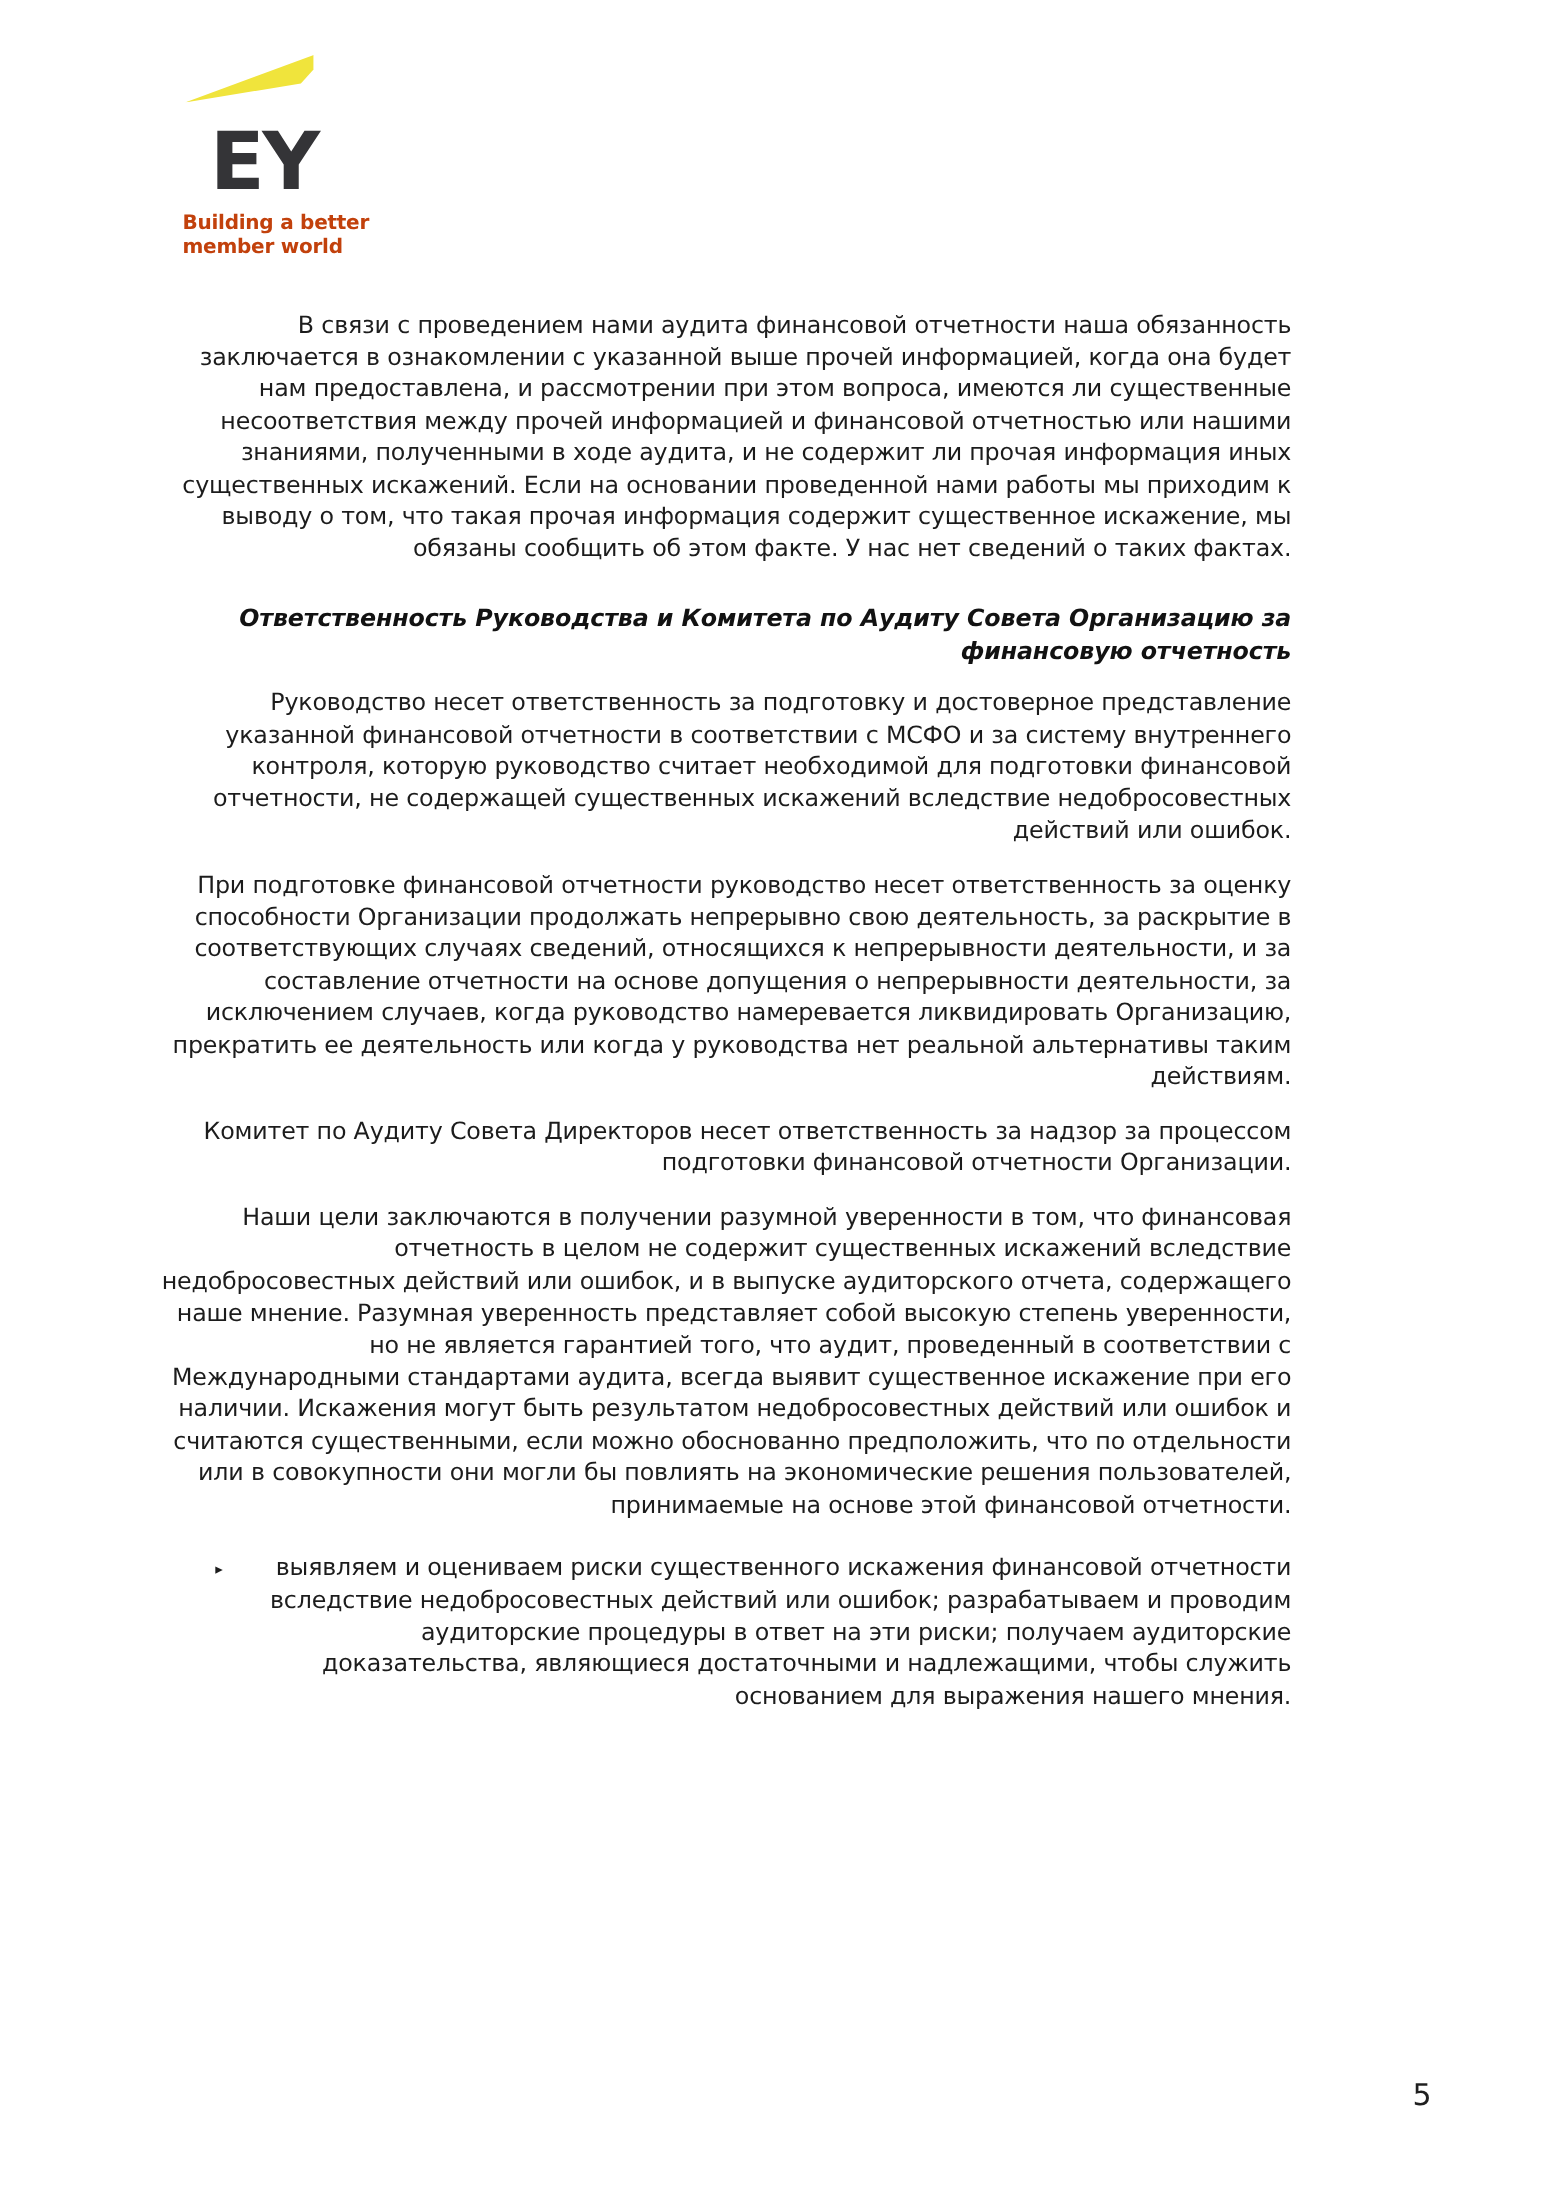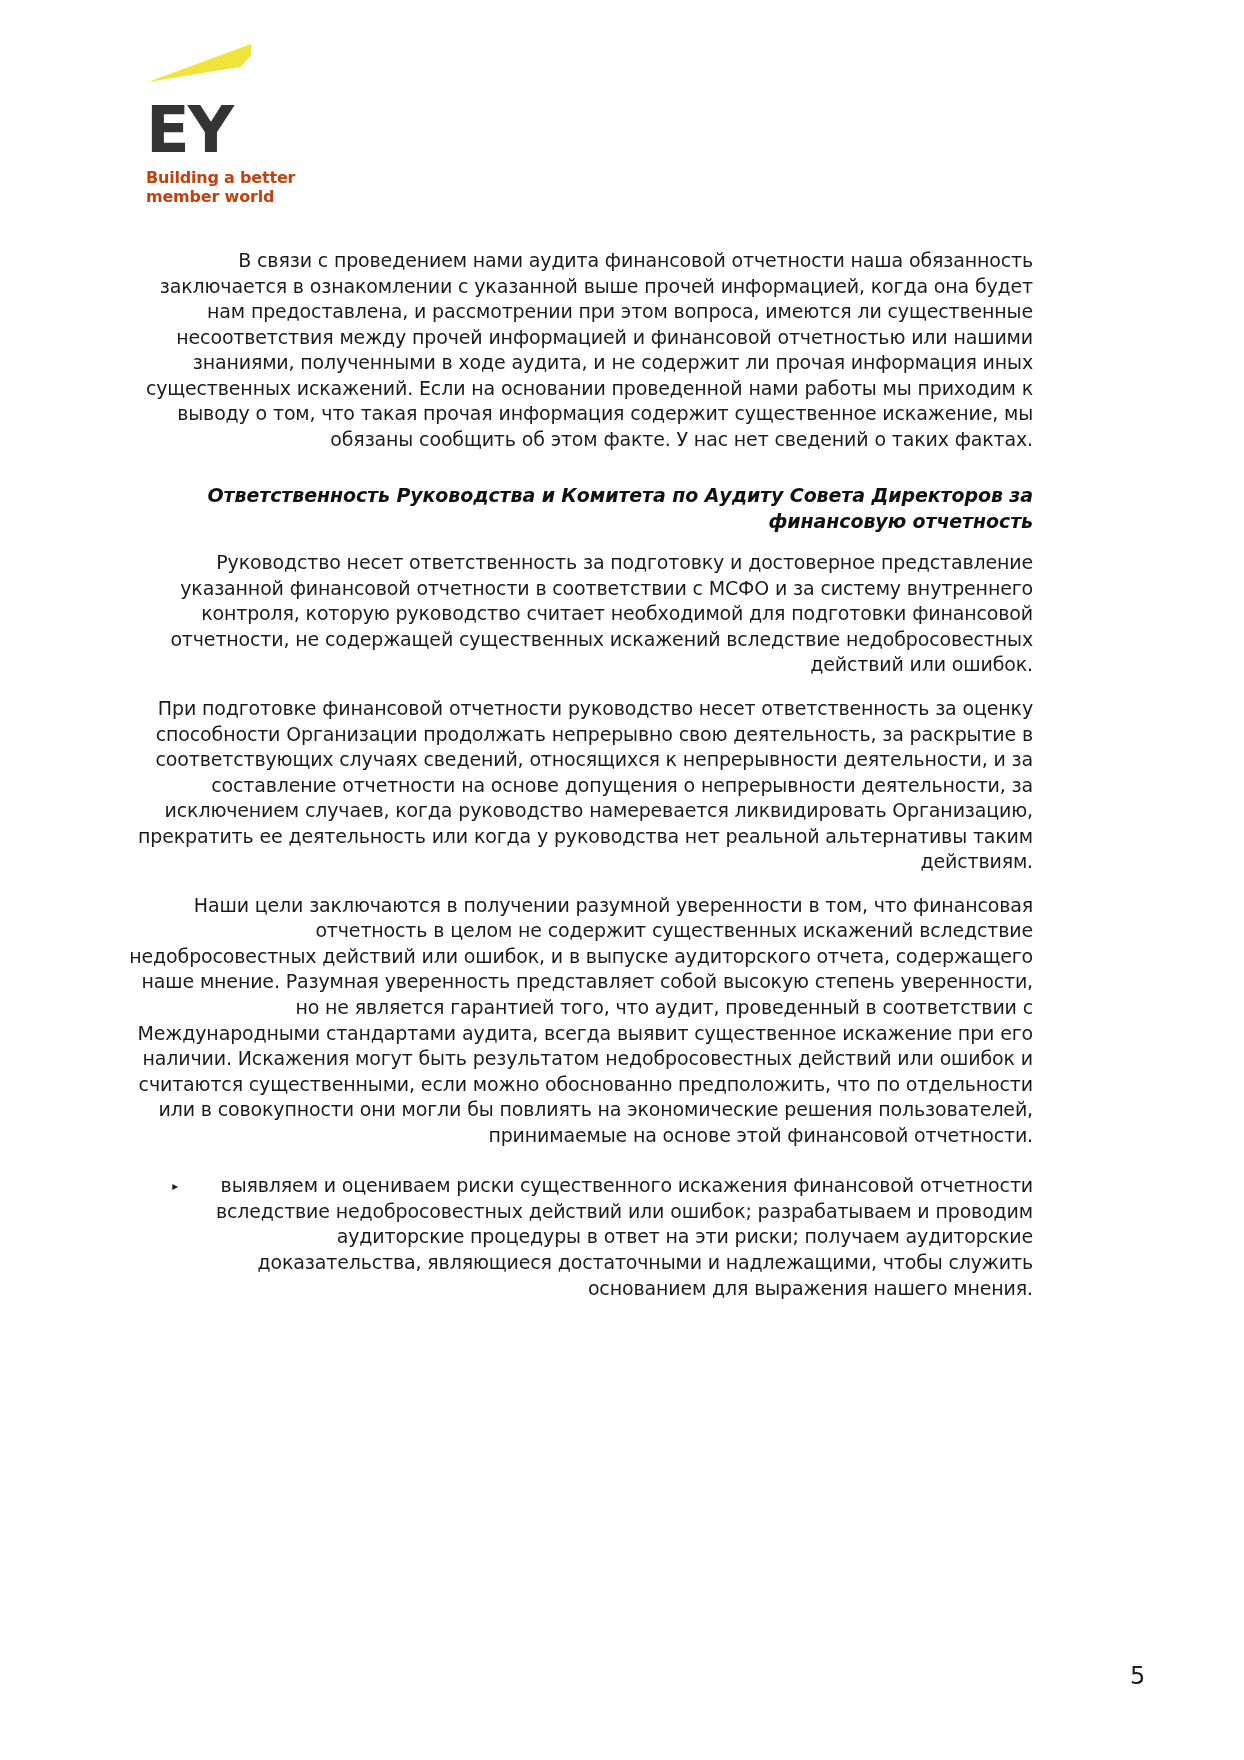--- a/index.html
+++ b/index.html
@@ -20,20 +20,21 @@
     background:#F0E43C;
     clip-path:polygon(0% 100%, 100% 0%, 100% 30%, 90% 60%);
   }
   .ey-word {
     font-size:64px;
     font-weight:800;
     letter-spacing:-2px;
     line-height:1;
     color:#343437;
     margin-top:16px;
+    margin-left:22px;
   }
   .tagline {
     margin-top:7px;
     font-size:16px;
     font-weight:700;
     line-height:1.18;
     letter-spacing:-0.2px;
     color:#c2410c;
     width:150px;
   }
@@ -92,26 +93,27 @@
   <div class="tagline">
     <div>Building a better</div>
     <div>member world</div>
   </div>
 </div>
 
 <div class="content">
 
   <p class="para">В связи с проведением нами аудита финансовой отчетности наша обязанность заключается в ознакомлении с указанной выше прочей информацией, когда она будет нам предоставлена, и рассмотрении при этом вопроса, имеются ли существенные несоответствия между прочей информацией и финансовой отчетностью или нашими знаниями, полученными в ходе аудита, и не содержит ли прочая информация иных существенных искажений. Если на основании проведенной нами работы мы приходим к выводу о том, что такая прочая информация содержит существенное искажение, мы обязаны сообщить об этом факте. У нас нет сведений о таких фактах.</p>
 
-  <h2 class="heading">Ответственность Руководства и Комитета по Аудиту Совета Директоров за финансовую отчетность</h2>
+  <h2 class="heading">Ответственность Руководства и Комитета по Аудиту Совета Организацию за финансовую отчетность</h2>
 
   <p class="para">Руководство несет ответственность за подготовку и достоверное представление указанной финансовой отчетности в соответствии с МСФО и за систему внутреннего контроля, которую руководство считает необходимой для подготовки финансовой отчетности, не содержащей существенных искажений вследствие недобросовестных действий или ошибок.</p>
 
   <p class="para">При подготовке финансовой отчетности руководство несет ответственность за оценку способности Организации продолжать непрерывно свою деятельность, за раскрытие в соответствующих случаях сведений, относящихся к непрерывности деятельности, и за составление отчетности на основе допущения о непрерывности деятельности, за исключением случаев, когда руководство намеревается ликвидировать Организацию, прекратить ее деятельность или когда у руководства нет реальной альтернативы таким действиям.</p>
 
+  <p class="para">Комитет по Аудиту Совета Директоров несет ответственность за надзор за процессом подготовки финансовой отчетности Организации.</p>
 
 
   <p class="para">Наши цели заключаются в получении разумной уверенности в том, что финансовая отчетность в целом не содержит существенных искажений вследствие недобросовестных действий или ошибок, и в выпуске аудиторского отчета, содержащего наше мнение. Разумная уверенность представляет собой высокую степень уверенности, но не является гарантией того, что аудит, проведенный в соответствии с Международными стандартами аудита, всегда выявит существенное искажение при его наличии. Искажения могут быть результатом недобросовестных действий или ошибок и считаются существенными, если можно обоснованно предположить, что по отдельности или в совокупности они могли бы повлиять на экономические решения пользователей, принимаемые на основе этой финансовой отчетности.</p>
 
 
   <div class="bullet">
     <span class="bullet-marker">▸</span>
     <p class="bullet-text">выявляем и оцениваем риски существенного искажения финансовой отчетности вследствие недобросовестных действий или ошибок; разрабатываем и проводим аудиторские процедуры в ответ на эти риски; получаем аудиторские доказательства, являющиеся достаточными и надлежащими, чтобы служить основанием для выражения нашего мнения.</p>
   </div>
 

